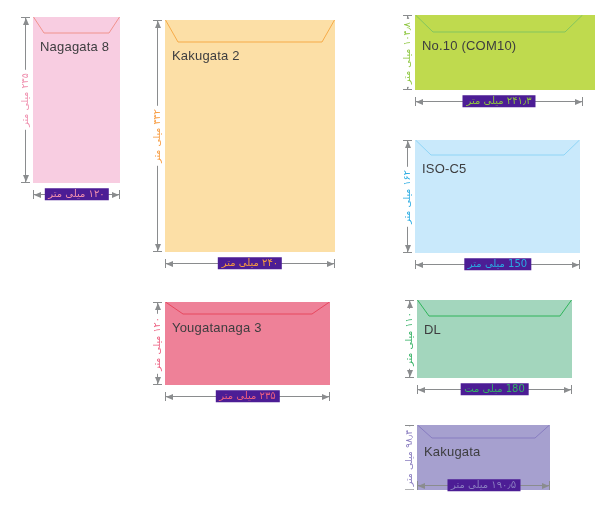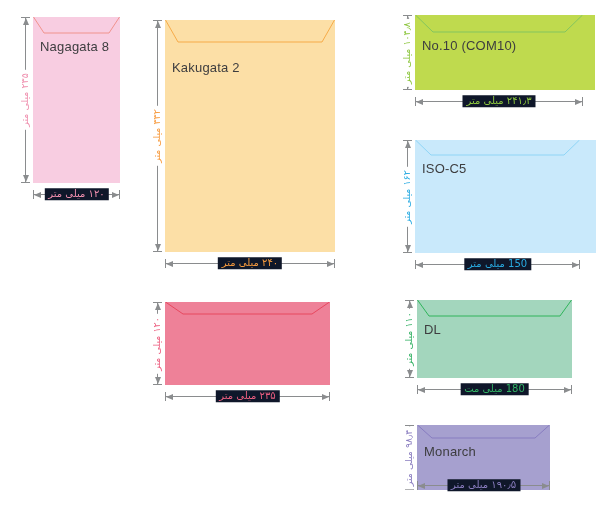--- a/index.html
+++ b/index.html
@@ -98,21 +98,21 @@
     border-right: 7px solid var(--gray);
   }
   .arr-right {
     right: 1px; top: 3.5px;
     border-top: 3px solid transparent; border-bottom: 3px solid transparent;
     border-left: 7px solid var(--gray);
   }
   .hlabel {
     position: absolute; left: 50%; top: 6px;
     transform: translate(-50%, -50%);
-    background: #0f172a;
+    background: #4c1d95;
     color: var(--dim);
     font-size: 10px;
     line-height: 1.15;
     white-space: nowrap;
     direction: rtl;
     padding: 0 4px;
     font-family: "DejaVu Sans", "Liberation Sans", sans-serif;
   }
 </style>
 </head>
@@ -149,21 +149,21 @@
       <span class="dimline-v"></span>
       <span class="arrow arr-up"></span>
       <span class="arrow arr-down"></span>
       <span class="tick tick-bottom"></span>
       <span class="vlabel">۳۳۲ میلی متر</span>
     </div>
     <div class="envelope" style="width: 170px; height: 232px;">
       <svg class="flap" preserveAspectRatio="none" xmlns="http://www.w3.org/2000/svg" width="170" height="23" viewBox="0 0 170 23">
           <polyline points="0.5,0 13,22 157,22 169.5,0"></polyline>
         </svg>
-      <span class="env-name" style="top: 28px; margin-top: 12px;">Kakugata 2</span>
+      <span class="env-name" style="top: 28px;">Kakugata 2</span>
     </div>
     <div class="hdim" style="top: 237px; width: 170px; text-decoration: underline;">
       <span class="tick tick-left"></span>
       <span class="dimline-h"></span>
       <span class="arrow arr-left"></span>
       <span class="arrow arr-right"></span>
       <span class="tick tick-right"></span>
       <span class="hlabel">۲۴۰ میلی متر</span>
     </div>
   </div>
@@ -193,21 +193,21 @@
   </div>
     <div class="figure" style="left: 399px; top: 140px; --body: #c9e9fb; --flap: #8fd5f6; --dim: #29abe2;">
     <div class="vdim" style="height: 113px;">
       <span class="tick tick-top"></span>
       <span class="dimline-v"></span>
       <span class="arrow arr-up"></span>
       <span class="arrow arr-down"></span>
       <span class="tick tick-bottom"></span>
       <span class="vlabel">۱۶۲ میلی متر</span>
     </div>
-    <div class="envelope" style="width: 165px; height: 113px; padding-left: 16px;">
+    <div class="envelope" style="width: 165px; height: 113px;">
       <svg class="flap" preserveAspectRatio="none" xmlns="http://www.w3.org/2000/svg" width="165" height="16" viewBox="0 0 165 16">
           <polyline points="0.5,0 16,15 149,15 164.5,0"></polyline>
         </svg>
       <span class="env-name" style="top: 21px;">ISO-C5</span>
     </div>
     <div class="hdim" style="top: 118px; width: 165px;">
       <span class="tick tick-left"></span>
       <span class="dimline-h"></span>
       <span class="arrow arr-left"></span>
       <span class="arrow arr-right"></span>
@@ -221,20 +221,21 @@
       <span class="dimline-v"></span>
       <span class="arrow arr-up"></span>
       <span class="arrow arr-down"></span>
       <span class="tick tick-bottom"></span>
       <span class="vlabel">۱۲۰ میلی متر</span>
     </div>
     <div class="envelope" style="width: 165px; height: 83px;">
       <svg class="flap" preserveAspectRatio="none" xmlns="http://www.w3.org/2000/svg" width="165" height="13" viewBox="0 0 165 13">
           <polyline points="0.5,0 18,12 147,12 164.5,0"></polyline>
         </svg>
+      <span class="env-name" style="top: 18px;">Yougatanaga 3</span>
     </div>
     <div class="hdim" style="top: 88px; width: 165px;">
       <span class="tick tick-left"></span>
       <span class="dimline-h"></span>
       <span class="arrow arr-left"></span>
       <span class="arrow arr-right"></span>
       <span class="tick tick-right"></span>
       <span class="hlabel">۲۳۵ میلی متر</span>
     </div>
   </div>
@@ -268,21 +269,21 @@
       <span class="dimline-v"></span>
       <span class="arrow arr-up"></span>
       <span class="arrow arr-down"></span>
       <span class="tick tick-bottom"></span>
       <span class="vlabel">۹۸٫۴ میلی متر</span>
     </div>
     <div class="envelope" style="width: 133px; height: 65px;">
       <svg class="flap" preserveAspectRatio="none" xmlns="http://www.w3.org/2000/svg" width="133" height="14" viewBox="0 0 133 14">
           <polyline points="0.5,0 15,13 118,13 132.5,0"></polyline>
         </svg>
-      <span class="env-name" style="top: 19px;">Monarch</span>
+      <span class="env-name" style="top: 19px;">Kakugata</span>
     </div>
     <div class="hdim" style="top: 54px; width: 133px;">
       <span class="tick tick-left"></span>
       <span class="dimline-h"></span>
       <span class="arrow arr-left"></span>
       <span class="arrow arr-right"></span>
       <span class="tick tick-right"></span>
       <span class="hlabel">۱۹۰٫۵ میلی متر</span>
     </div>
   </div>

